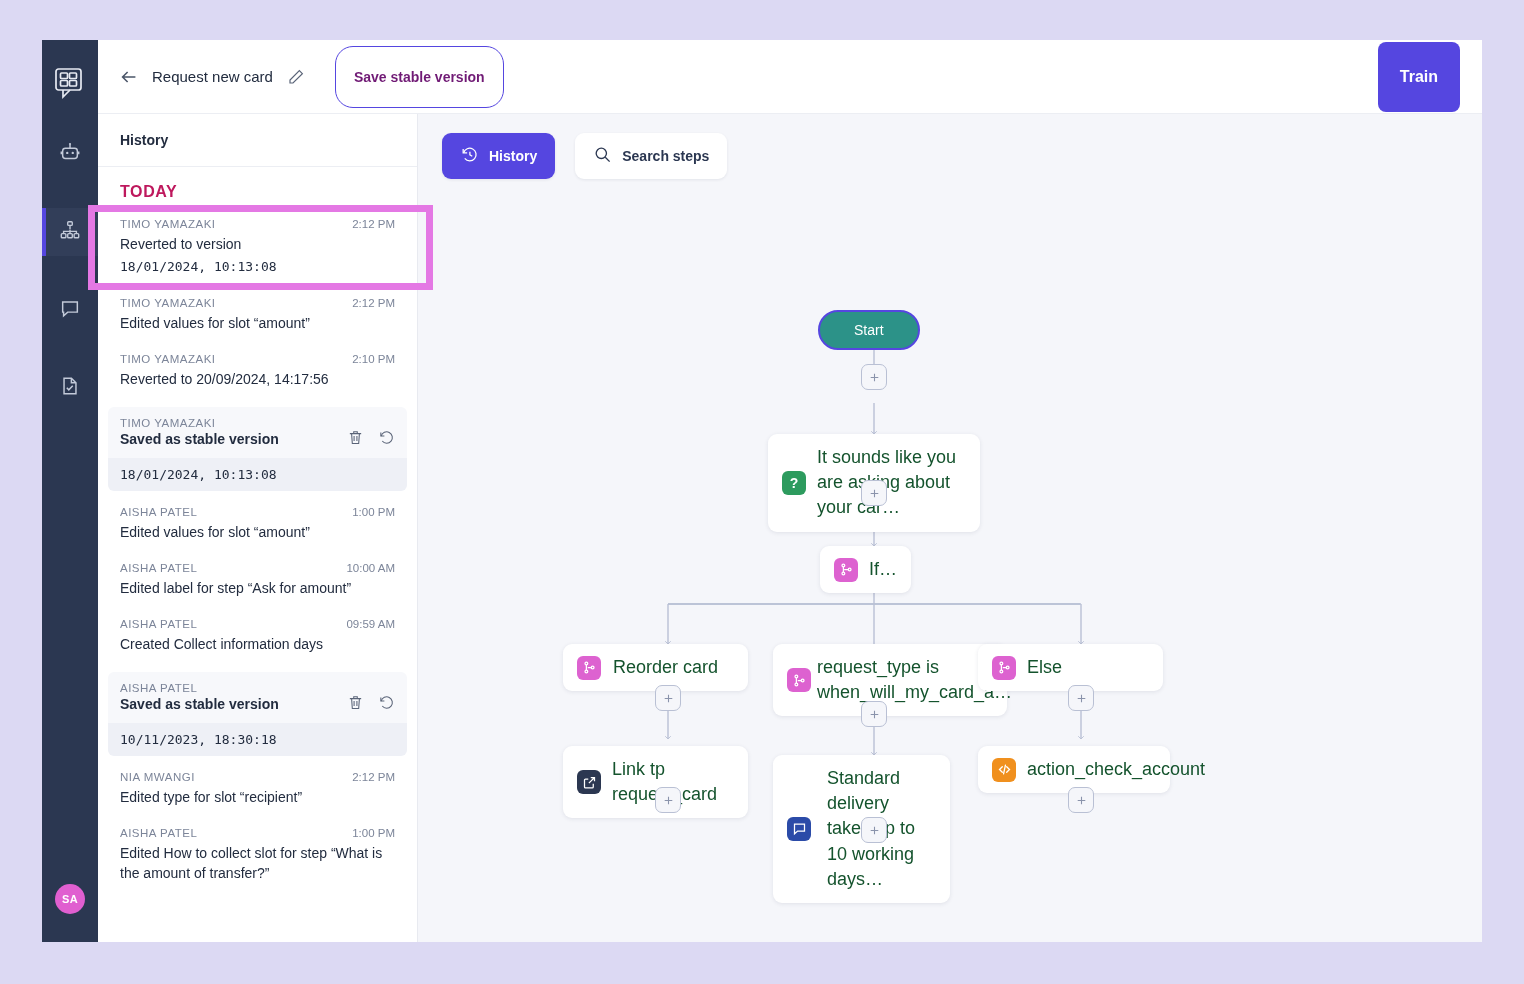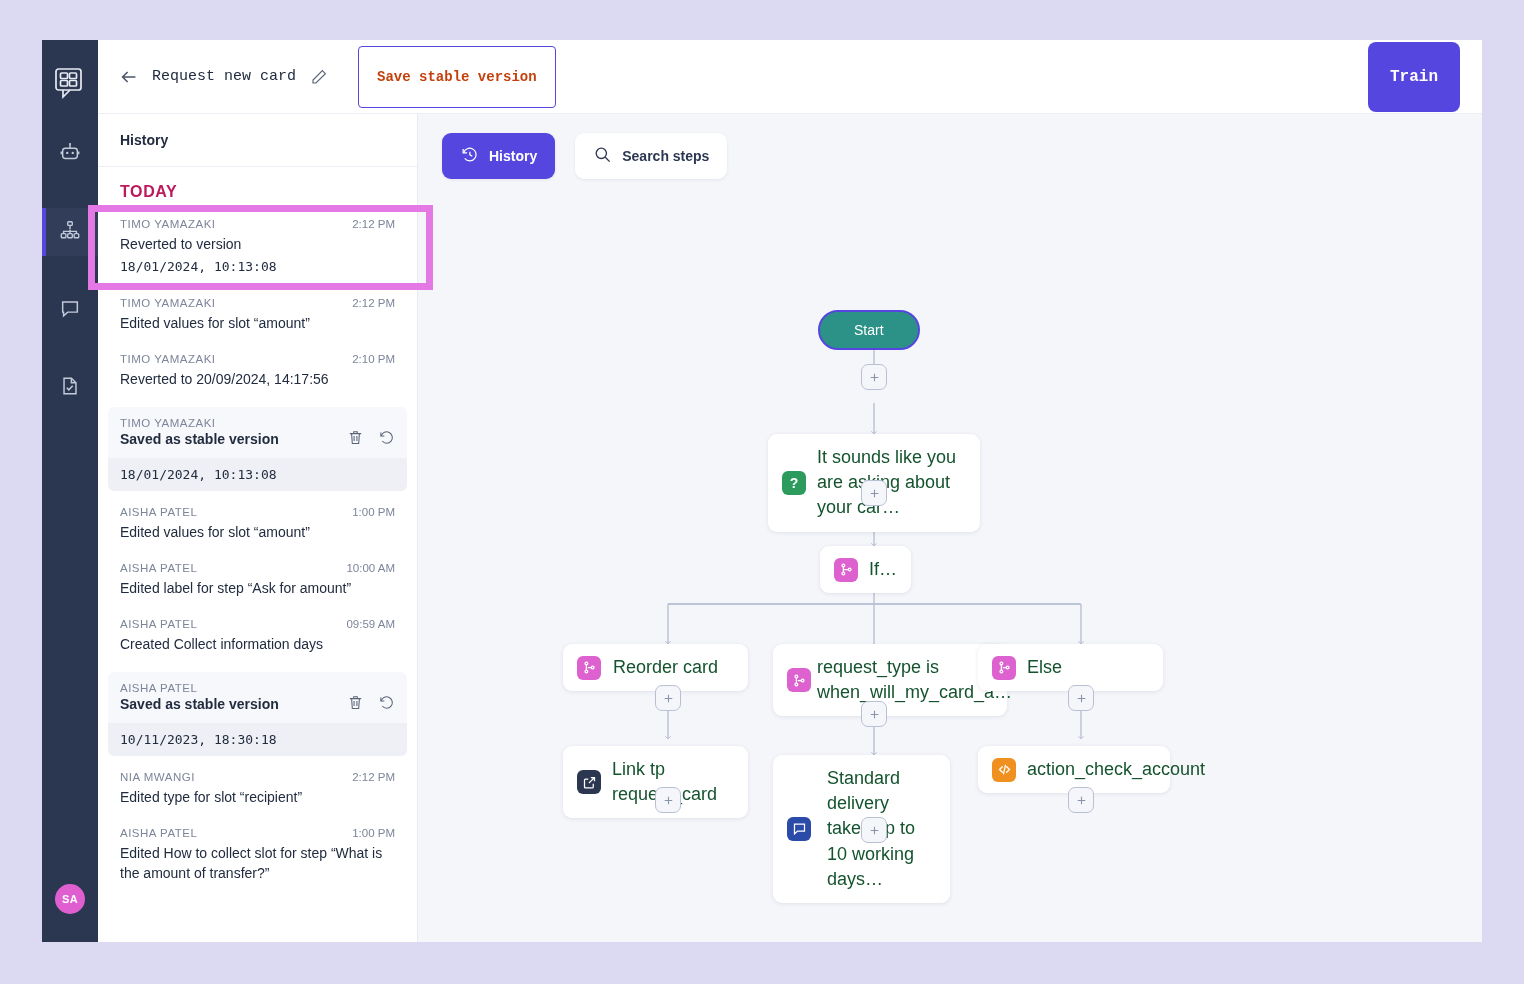--- a/index.html
+++ b/index.html
@@ -48,29 +48,28 @@
 
   
   .maincol { flex: 1; display: flex; flex-direction: column; min-width: 0; }
 
   .topbar {
     height: 74px; flex: 0 0 74px;
     background: #fff;
     border-bottom: 1px solid #eceef3;
     display: flex; align-items: center;
     padding: 0 22px 0 20px;
-    font-family: Liberation Mono, monospace;
   }
   .back-arrow { color: #4a5568; width: 22px; height: 22px; margin-right: 12px; }
   .flow-title { font-size: 15px; color: #222c3f; }
   .pencil { margin-left: 14px; color: #5a6478; width: 18px; height: 18px; }
   .btn-save {
     margin-left: 30px;
-    border: 1.5px solid #5546e0; border-radius: 4px;
-    background: #fff; color: #c2410c;
+    border: 1.5px solid #5546e0; border-radius: 18px;
+    background: #fff; color: #701a75;
     font-size: 14px; font-weight: bold;
     padding: 22px 18px; cursor: pointer;
     font-family: inherit;
   }
   .topbar-spacer { flex: 1; }
   .btn-train {
     background: #5546e0; color: #fff; border: none; border-radius: 8px;
     font-size: 16px; font-weight: bold; padding: 26px 22px; cursor: pointer;
     font-family: inherit;
   }

